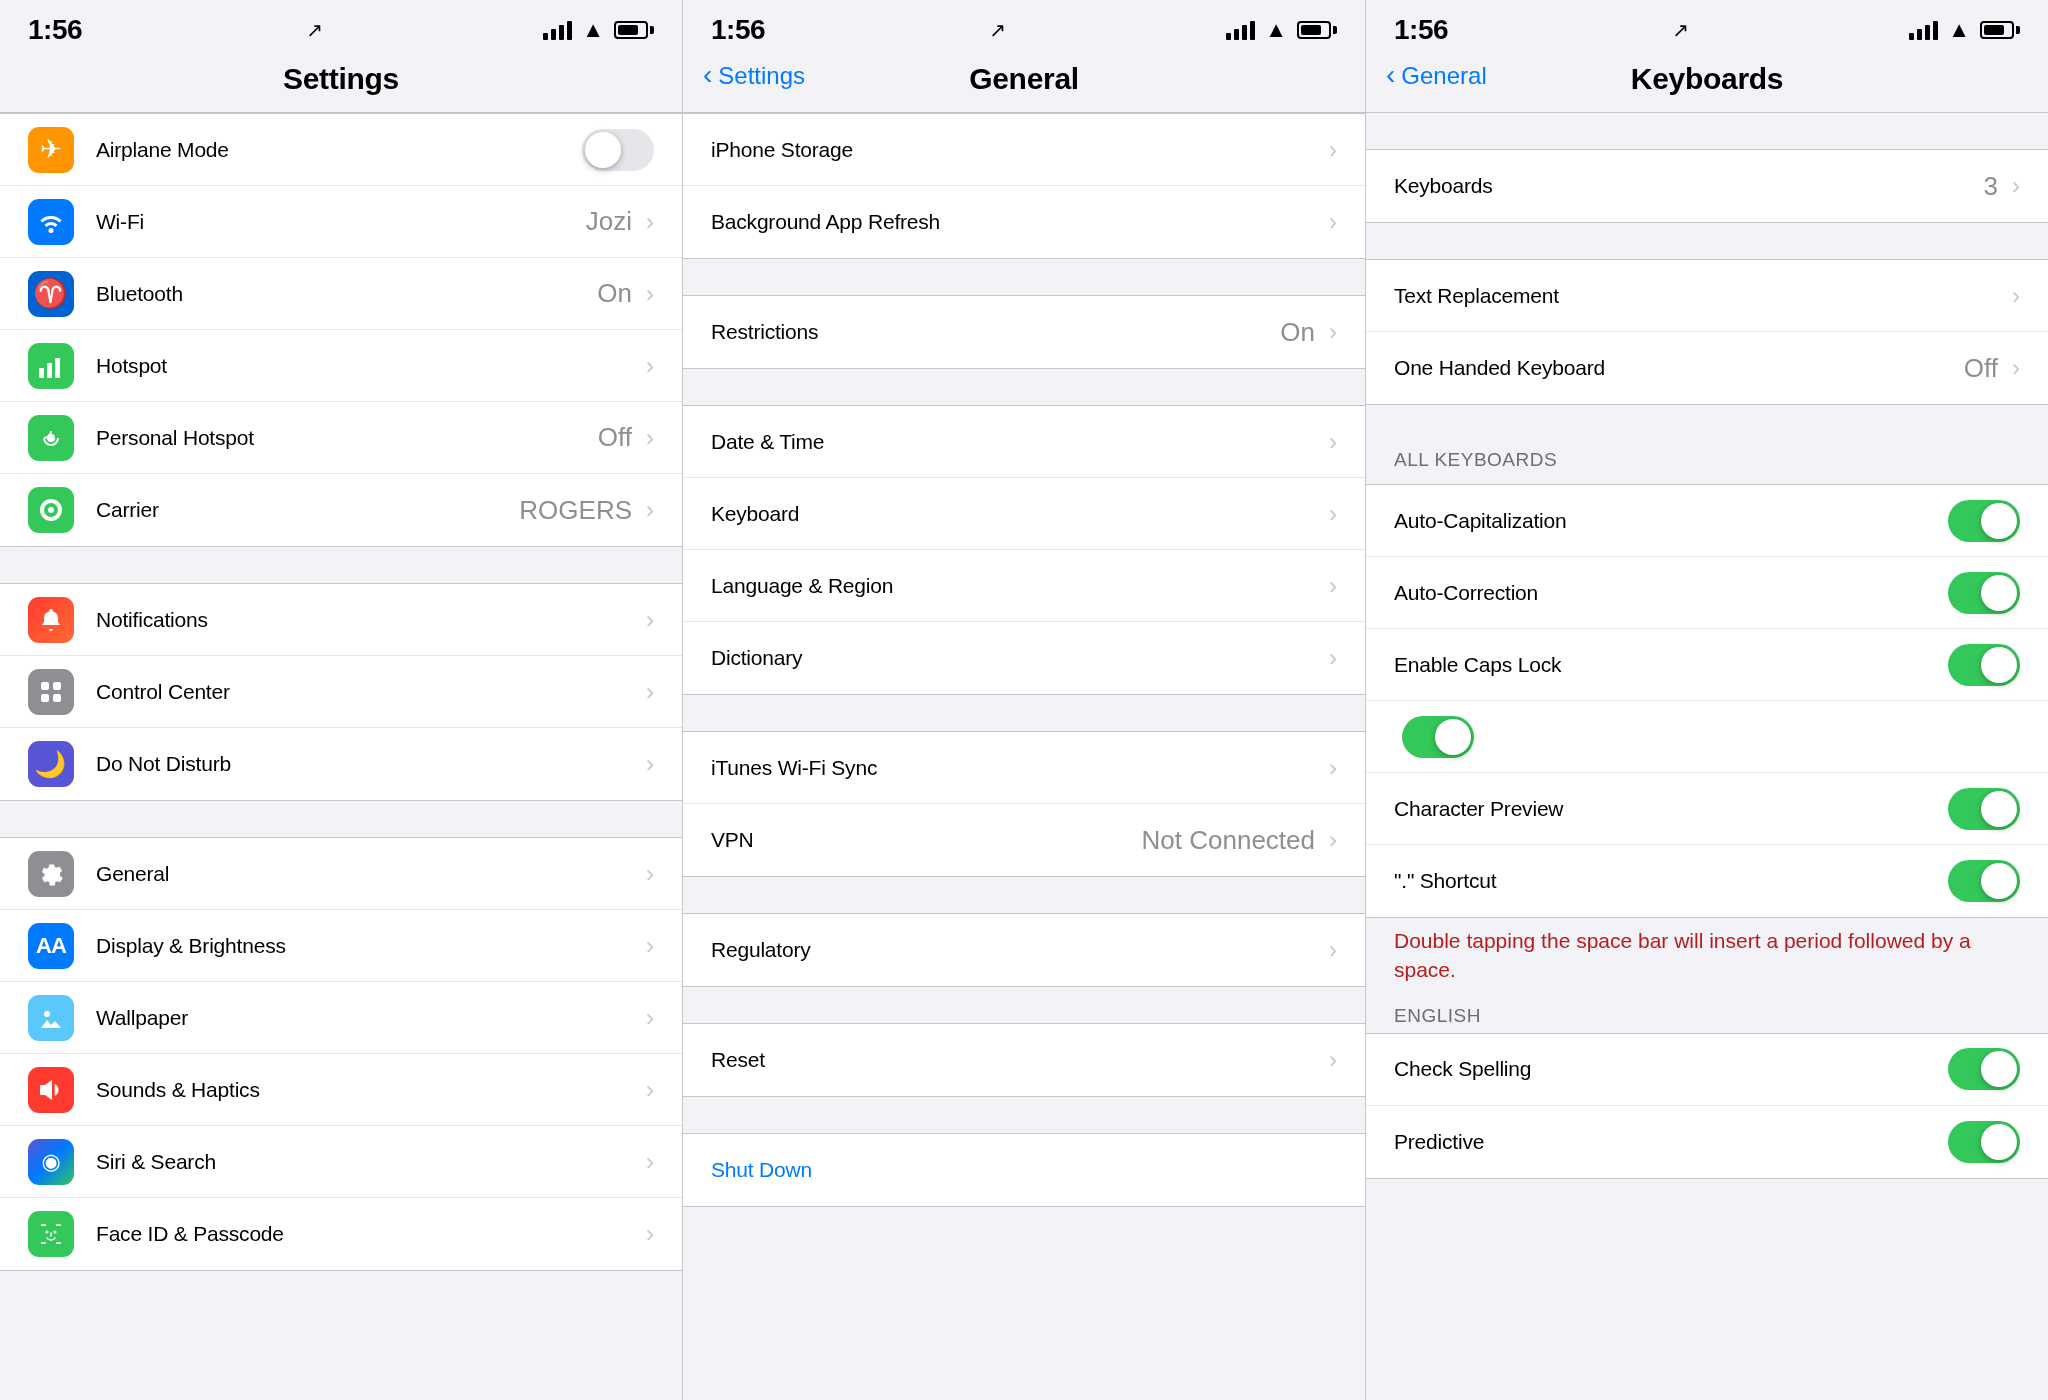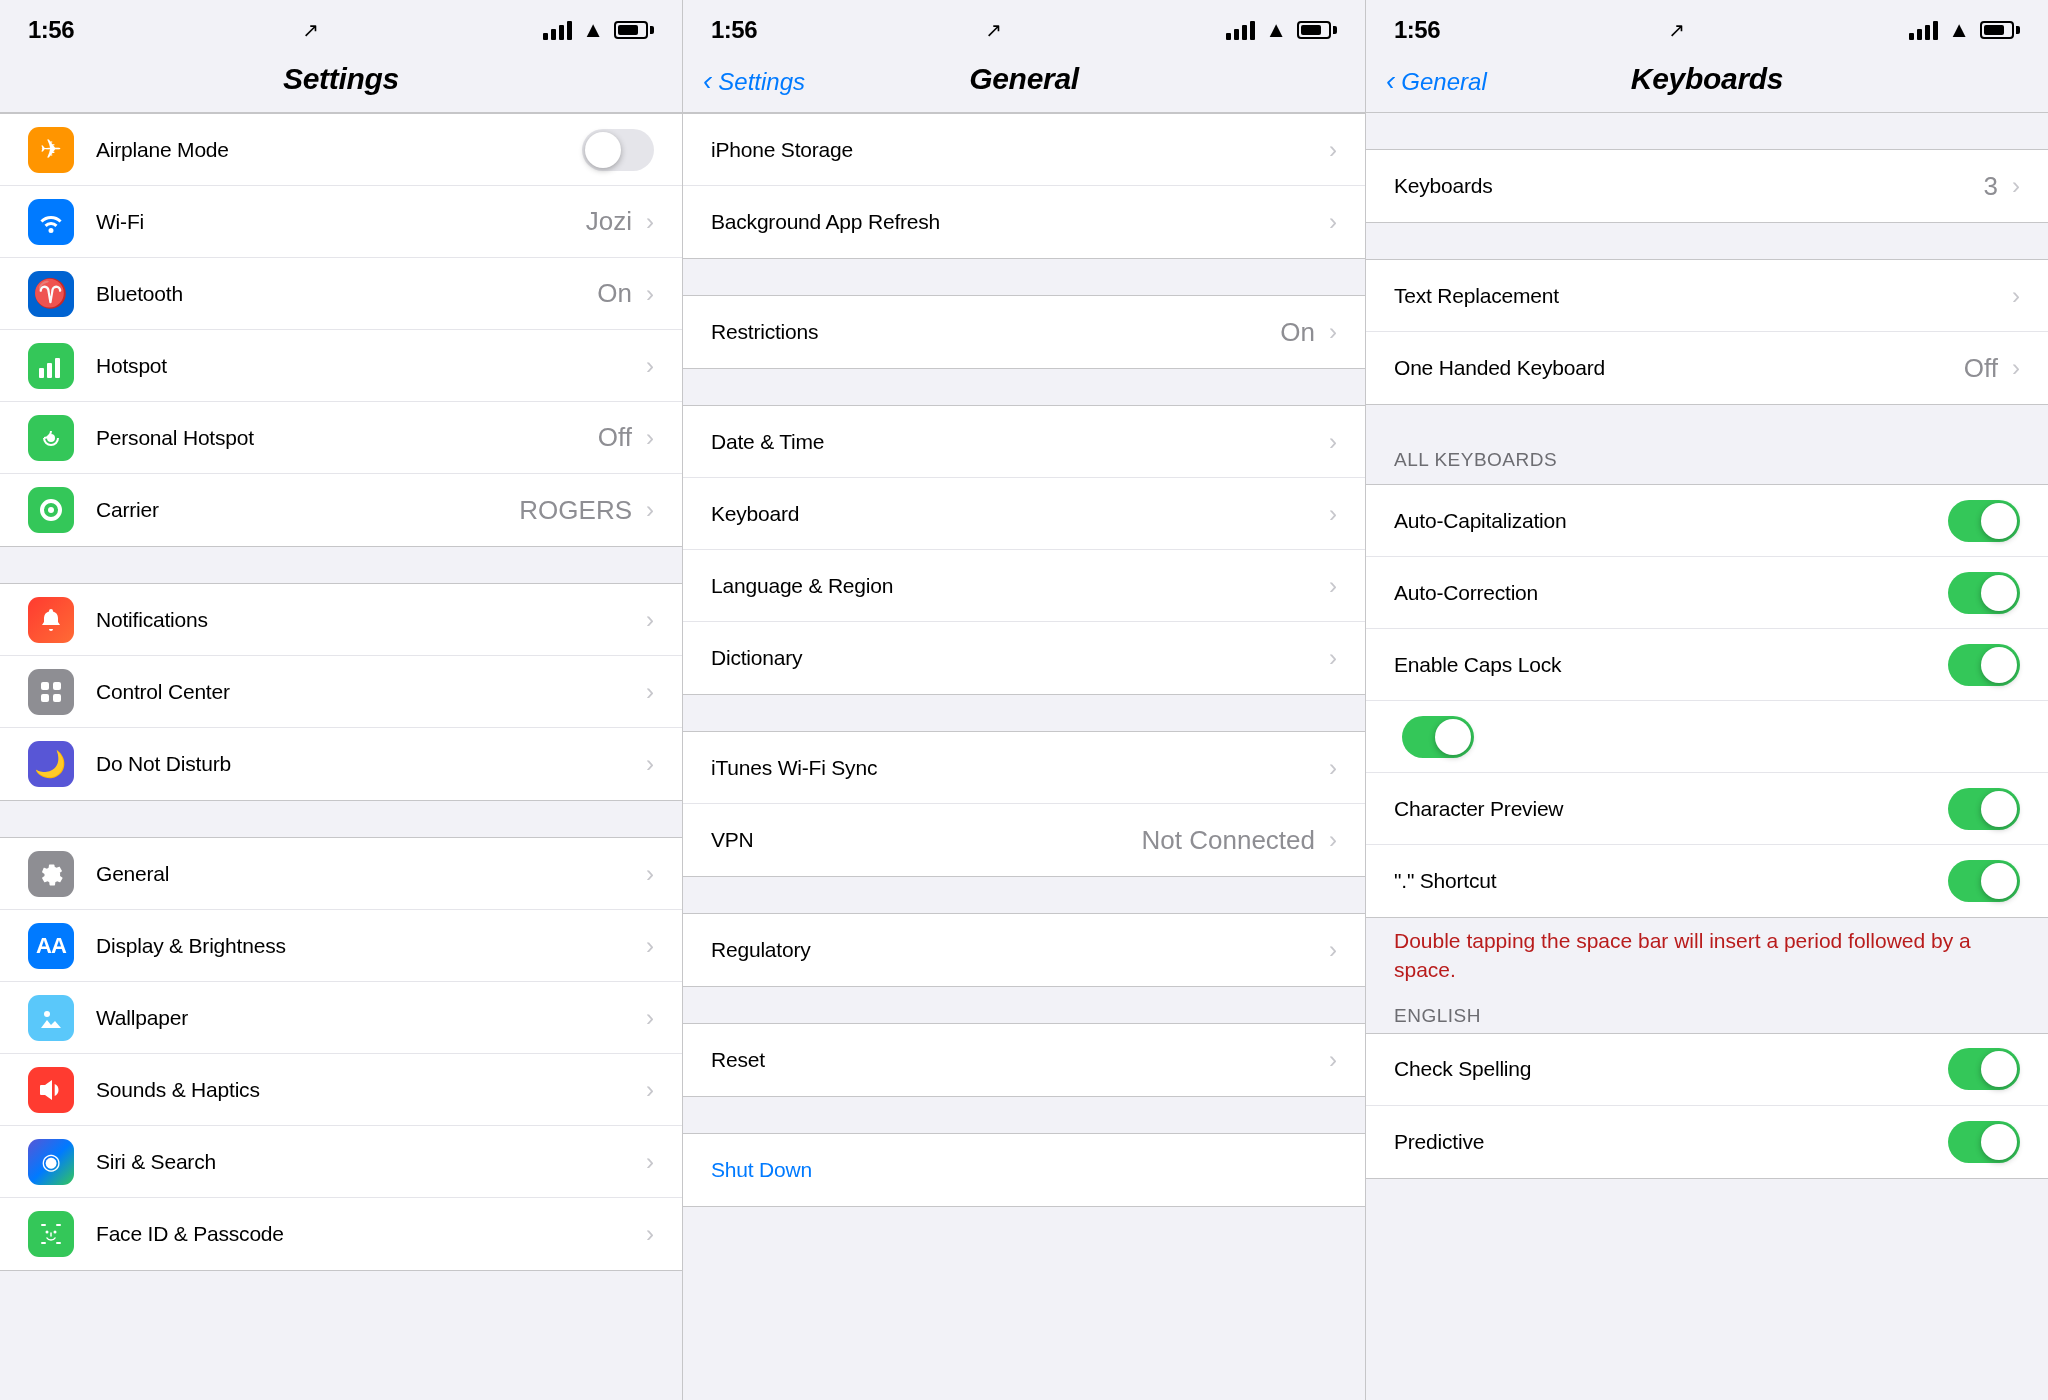--- a/index.html
+++ b/index.html
@@ -30,21 +30,21 @@
     
     .status-bar {
       display: flex;
       justify-content: space-between;
       align-items: center;
       padding: 14px 28px 8px 28px;
       background: #f2f2f7;
       height: 54px;
     }
     .status-time {
-      font-size: 24px;
+      font-size: 28px;
       font-weight: 600;
       color: #000;
       letter-spacing: -0.5px;
     }
     .status-icons {
       display: flex;
       align-items: center;
       gap: 10px;
     }
     .signal-bars { display: flex; align-items: flex-end; gap: 3px; }
@@ -80,25 +80,24 @@
       background: #000;
       border-radius: 0 2px 2px 0;
       margin-left: 2px;
     }
 
     
     .nav-header {
       background: #f2f2f7;
       padding: 8px 36px 16px;
       display: flex;
-      align-items: flex-end;
+      align-items: flex-start;
       justify-content: center;
       position: relative;
       border-bottom: 1px solid #c6c6c8;
-      font-style: italic;
     }
     .nav-title {
       font-size: 30px;
       font-weight: 700;
       color: #000;
       letter-spacing: -0.3px;
     }
     .nav-back {
       position: absolute;
       left: 20px;

